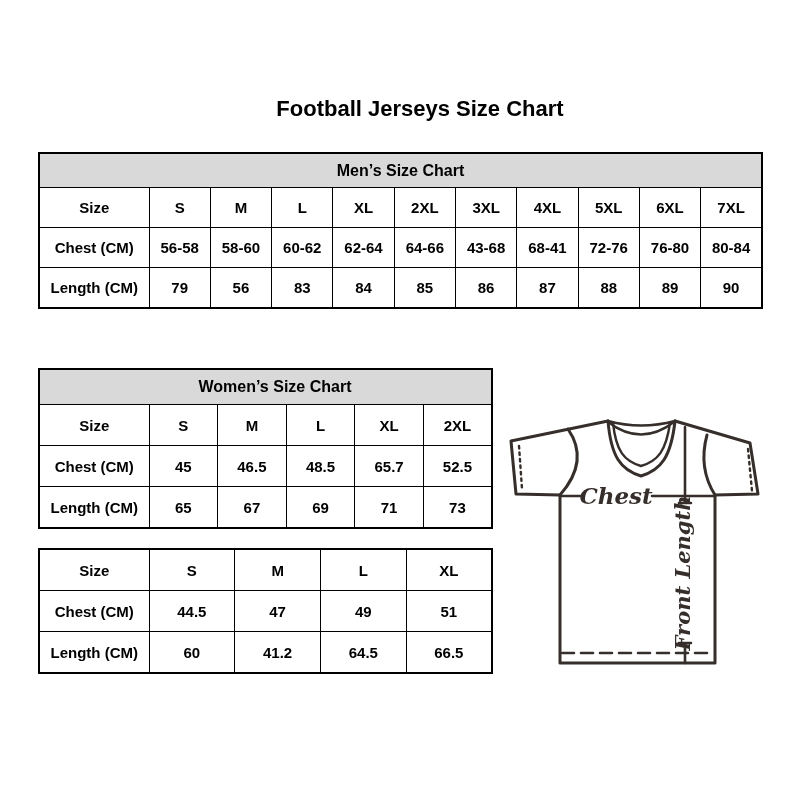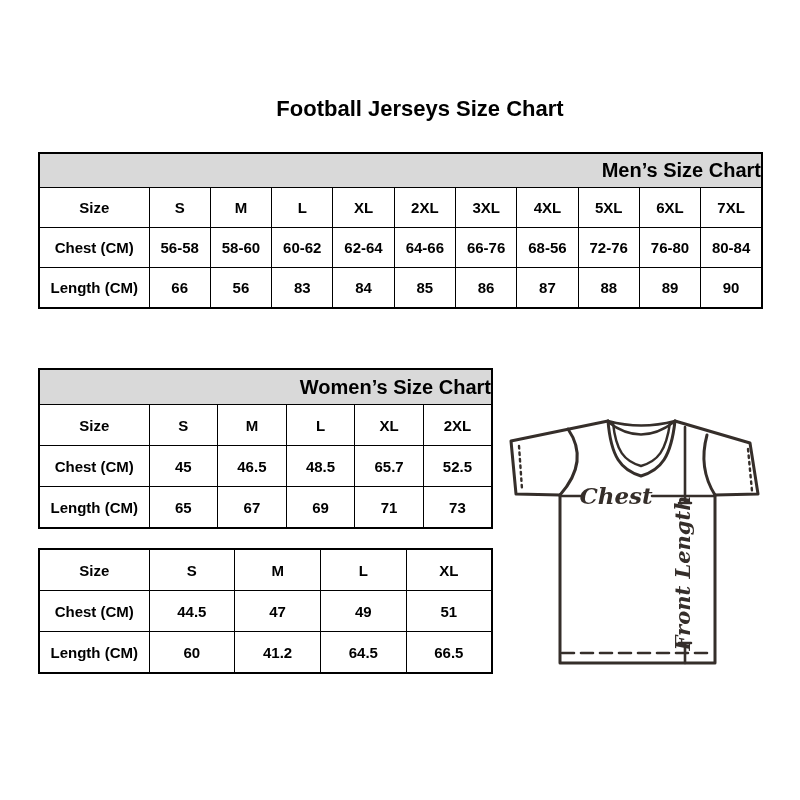--- a/index.html
+++ b/index.html
@@ -14,21 +14,21 @@
   table.sizes{
     position:absolute;border-collapse:collapse;table-layout:fixed;
     border:2px solid var(--border,#000);
   }
   table.sizes td{
     border:1.6px solid var(--border,#000);
     text-align:center;vertical-align:middle;
     font-weight:bold;font-size:15px;color:var(--txt,#000);
     padding:0;background:#ffffff;overflow:hidden;white-space:nowrap;
   }
-  table.sizes td.hdr{background:var(--header-bg,#d9d9d9);font-size:20px;text-align:right;}
+  table.sizes td.hdr{background:var(--header-bg,#d9d9d9);font-size:16px;}
   #men{left:38px;top:152px;width:725px;}
   #men td{height:39px;}
   #men td.hdr{height:33px;}
   #women{left:38px;top:368px;width:455px;}
   #youth{left:38px;top:548px;width:455px;}
   #women td,#youth td{height:40px;}
   #women td.hdr,#youth td.hdr{height:34px;padding-left:19px;}
   col.lab{width:110px;}
   svg.jersey{position:absolute;left:502px;top:413px;width:292px;height:292px;}
   .jersey .ln{
@@ -75,29 +75,29 @@
           <td>6XL</td>
           <td>7XL</td>
         </tr>
         <tr>
           <td>Chest (CM)</td>
           <td>56-58</td>
           <td>58-60</td>
           <td>60-62</td>
           <td>62-64</td>
           <td>64-66</td>
-          <td>66-76</td>
-          <td>68-56</td>
+          <td>43-68</td>
+          <td>68-41</td>
           <td>72-76</td>
           <td>76-80</td>
           <td>80-84</td>
         </tr>
         <tr>
           <td>Length (CM)</td>
-          <td>66</td>
+          <td>79</td>
           <td>56</td>
           <td>83</td>
           <td>84</td>
           <td>85</td>
           <td>86</td>
           <td>87</td>
           <td>88</td>
           <td>89</td>
           <td>90</td>
         </tr>

